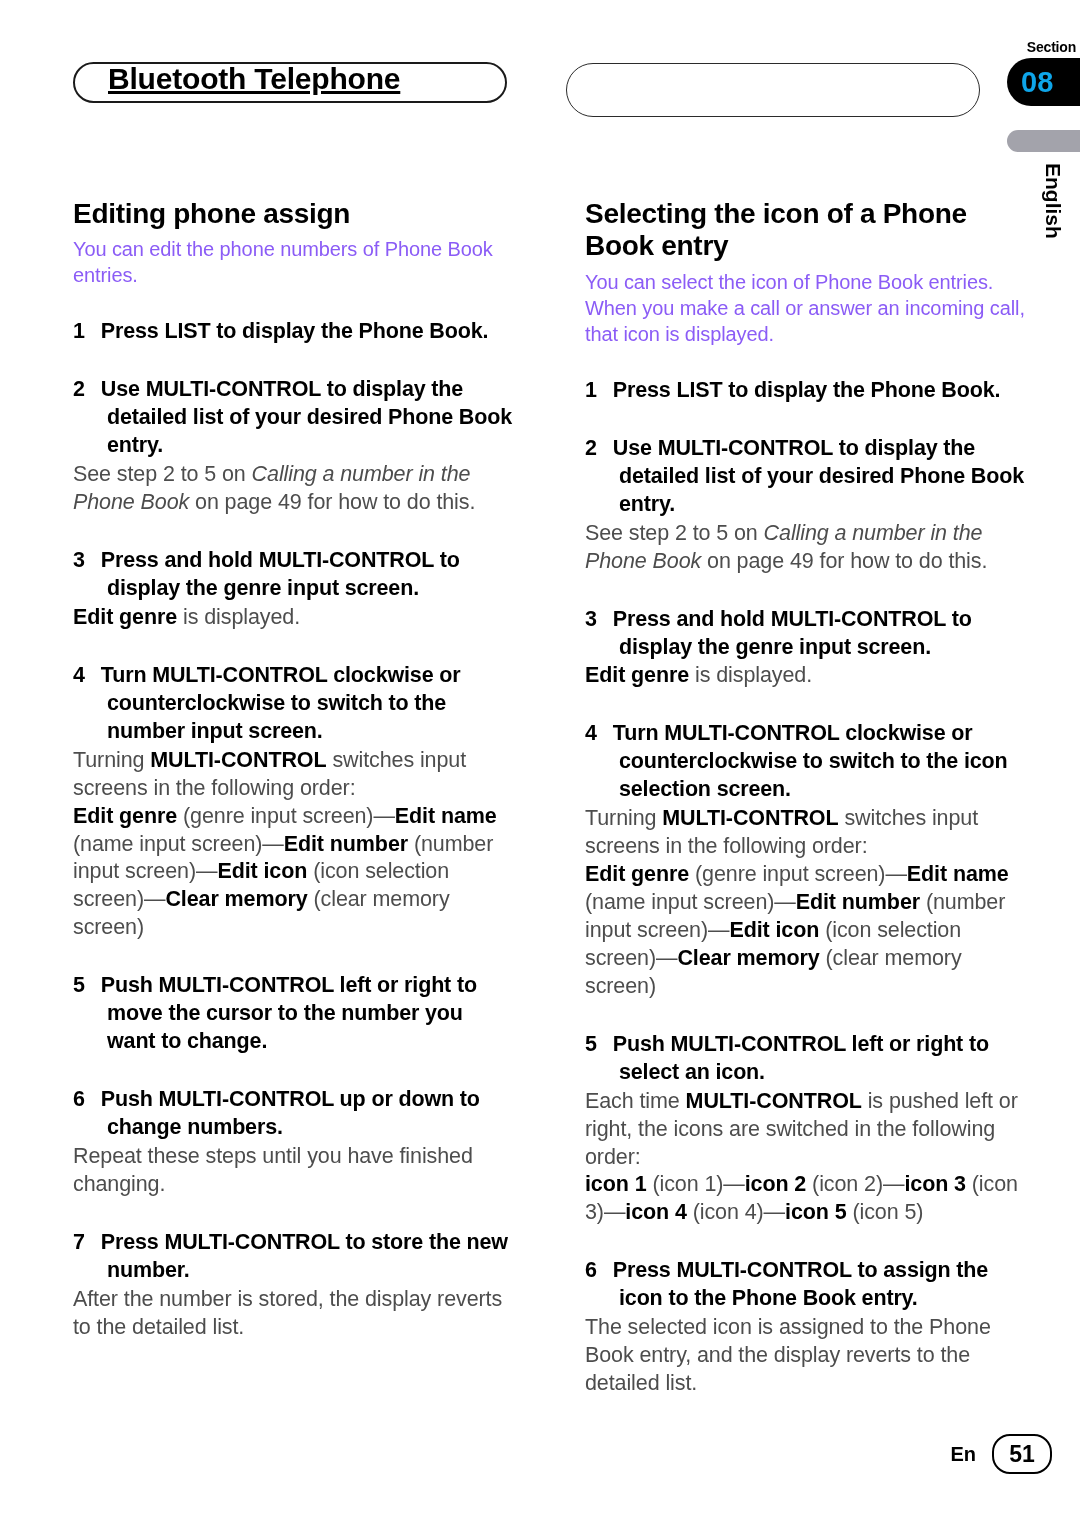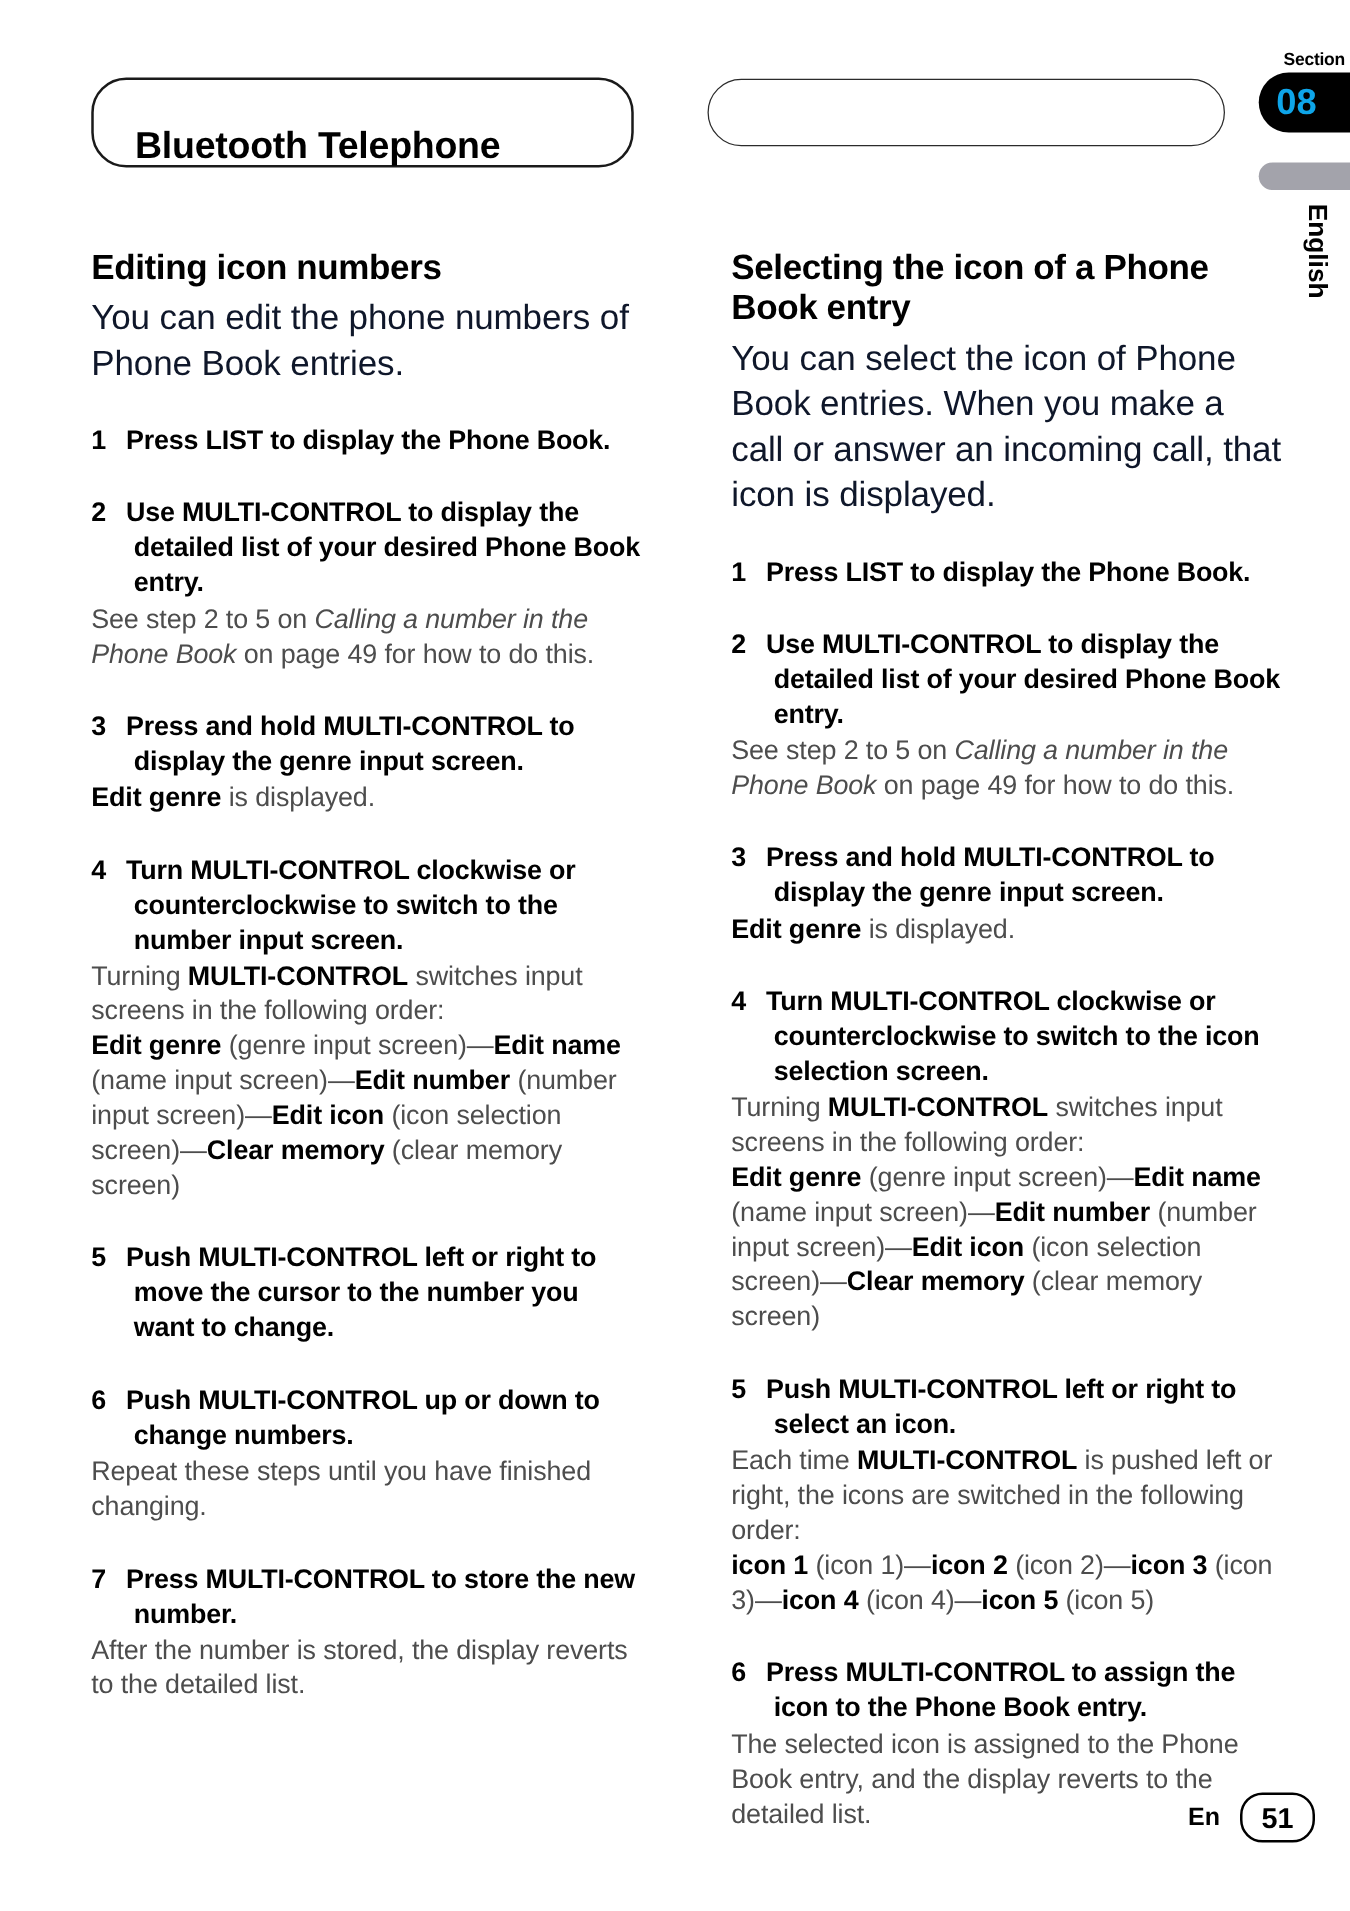--- a/index.html
+++ b/index.html
@@ -29,27 +29,28 @@
     left: 0;
     top: 0;
     width: 1080px;
     height: 170px;
   }
   .title-pill {
     position: absolute;
     left: 73px;
     top: 62px;
     width: 434px;
-    height: 72px;
+    height: 41px;
     border: 2.5px solid #1a1a1a;
     border-radius: 28px;
     background: #ffffff;
     box-sizing: border-box;
     display: flex;
-    align-items: flex-end;
+    align-items: flex-start;
+    text-decoration: underline;
   }
   .title-pill-text {
     font-size: 30px;
     font-weight: bold;
     color: #000000;
     letter-spacing: -0.2px;
     padding-left: 33px;
     line-height: 1;
     white-space: nowrap;
   }
@@ -138,23 +139,23 @@
     margin: 0;
     font-size: 28px;
     font-weight: bold;
     color: #000000;
     line-height: 1.16;
     letter-spacing: -0.3px;
   }
 
   p.intro, p.note {
     margin: 0;
-    font-size: 28px;
+    font-size: 20px;
     line-height: 1.30;
-    color: #0f172a;
+    color: #8b5cf6;
     letter-spacing: -0.1px;
   }
   p.intro { margin-top: 6px; }
 
   .step {
     margin-top: 30px;
   }
   .step-head {
     font-size: 21.5px;
     font-weight: bold;
@@ -232,21 +233,21 @@
     </div>
 
     <div class="lang-bar"></div>
 
     <div class="lang-text">English</div>
   </div>
 
   <div class="columns">
 
     <div class="col col-left">
-      <h2 class="section-heading">Editing icon numbers</h2>
+      <h2 class="section-heading">Editing phone assign</h2>
       <p class="intro">You can edit the phone numbers of Phone Book entries.</p>
       <div class="steps">
           <div class="step">
             <div class="step-head"><span class="step-num">1</span><span>Press LIST to display the Phone Book.</span></div>
           </div>
           <div class="step">
             <div class="step-head"><span class="step-num">2</span><span>Use MULTI-CONTROL to display the detailed list of your desired Phone Book entry.</span></div>
             <div class="step-body"><span>See step 2 to 5 on </span><span class="i">Calling a number in the Phone Book</span><span> on page 49 for how to do this.</span></div>
           </div>
           <div class="step">

